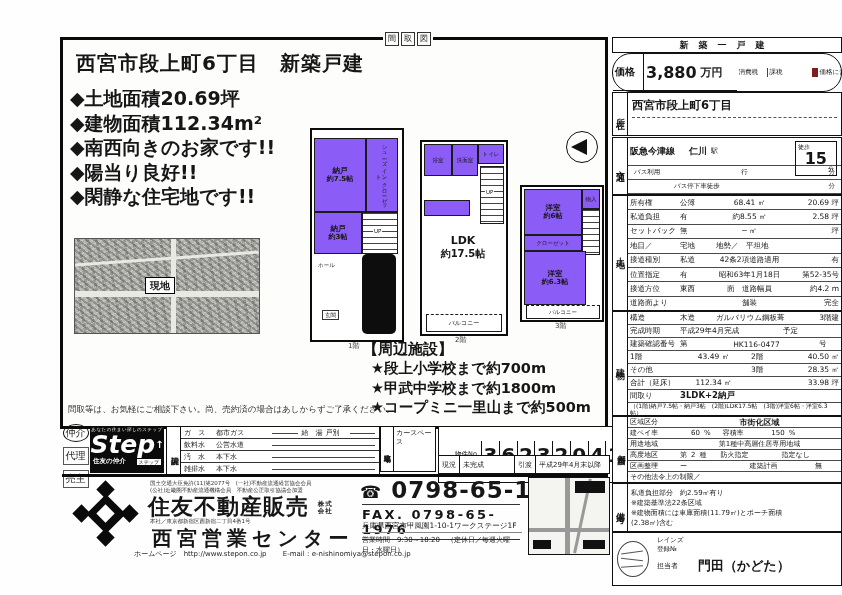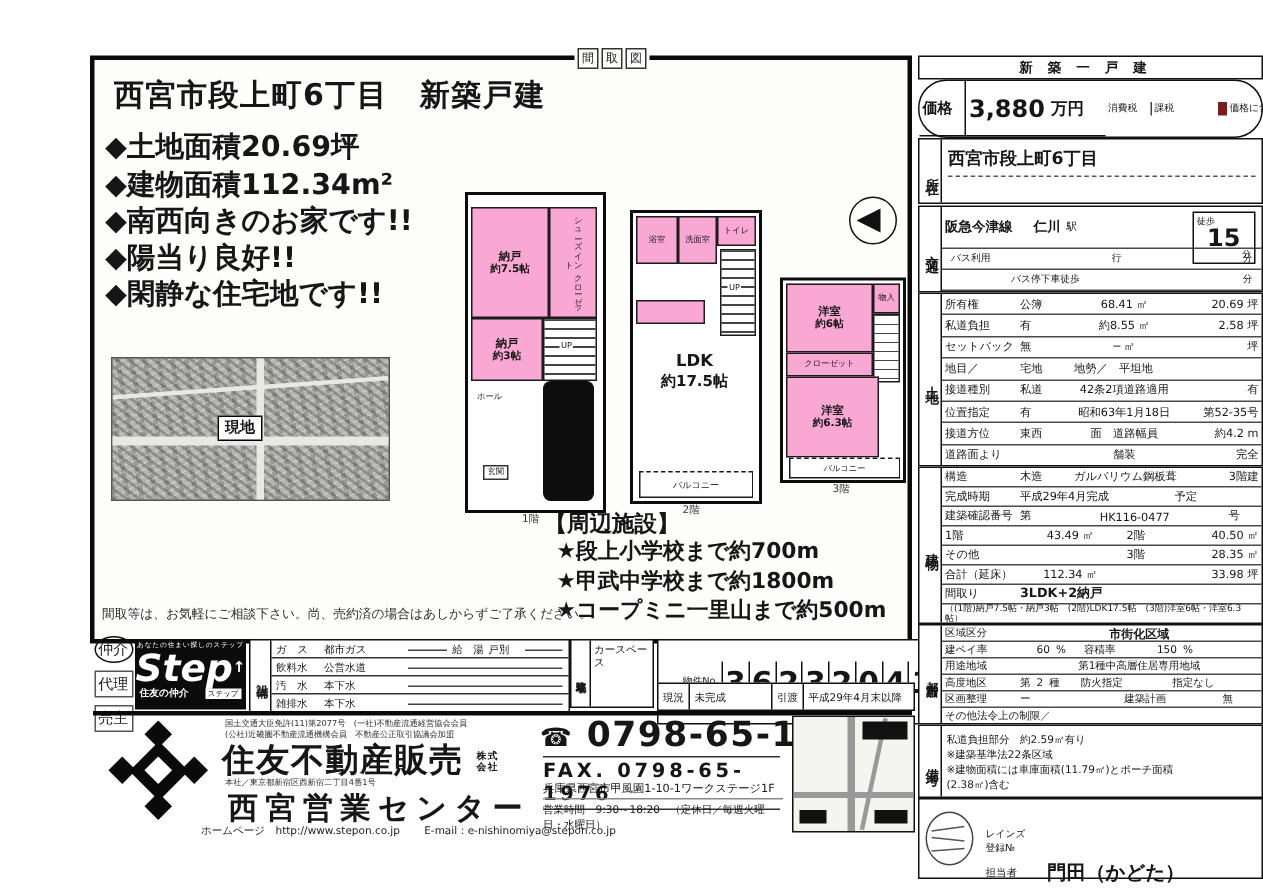--- a/index.html
+++ b/index.html
@@ -25,21 +25,21 @@
       repeating-linear-gradient(80deg,rgba(40,40,40,.2) 0 3px,transparent 3px 9px);}
   .road{position:absolute;background:#e9e9e4;}
   .sitechip{position:absolute;left:70px;top:38px;background:#fff;border:1.5px solid #000;
     font-size:10px;font-weight:bold;padding:0 4px;line-height:15px;}
   .nearhead{left:363px;top:340px;font-size:15px;}
   .nearlist{left:371px;top:359px;font-size:14.5px;line-height:19.5px;}
   .disclaim{left:68px;top:404px;font-size:8.5px;color:#2c2c2c;}
   
   .plan{border:2px solid #0c0c0c;background:#fff;}
   .room{position:absolute;border:1px solid #1b1b1b;display:flex;flex-direction:column;
-        align-items:center;justify-content:center;text-align:center;background:#f9a8d4;}
+        align-items:center;justify-content:center;text-align:center;background:#8b5cf6;}
   .rname{font-size:7.5px;font-weight:bold;line-height:8.5px;}
   .rsize{font-size:7px;font-weight:bold;line-height:8.5px;}
   .tiny{font-size:5.5px;line-height:6px;}
   .stairs{position:absolute;border:1px solid #1b1b1b;
      background:repeating-linear-gradient(to bottom,#444 0 1px,transparent 1px 6px);}
   .up{position:absolute;font-size:5.5px;background:#fff;padding:0 1px;}
   .vtext{writing-mode:vertical-rl;text-orientation:upright;letter-spacing:1px;}
   .garage{position:absolute;background:#0d0d0d;border-radius:5px;}
   .balc{position:absolute;border:1px solid #1b1b1b;border-top:1px dashed #1b1b1b;
         font-size:6px;display:flex;align-items:center;justify-content:center;background:#fff;}
@@ -553,21 +553,21 @@
       <div class="nowrap">(2.38㎡)含む</div>
     </div>
   </div>
 
   <div class="sbox spec" style="top:532px;height:52px;">
     <div class="seal">
       <div style="top:10px;transform:rotate(-8deg);"></div>
       <div style="top:17px;transform:rotate(6deg);"></div>
       <div style="top:24px;transform:rotate(-4deg);"></div>
     </div>
-    <div class="scol" style="padding:19px 4px;">
+    <div class="scol" style="padding:3px 4px;">
       <div style="font-size:6.5px;">レインズ</div>
       <div style="font-size:6.5px;">登録№</div>
       <div class="row" style="margin-top:3px;">
         <span style="font-size:7px;margin-right:20px;">担当者</span>
         <span class="b" style="font-size:13px;">門田（かどた）</span>
       </div>
     </div>
   </div>
 
 </div>

